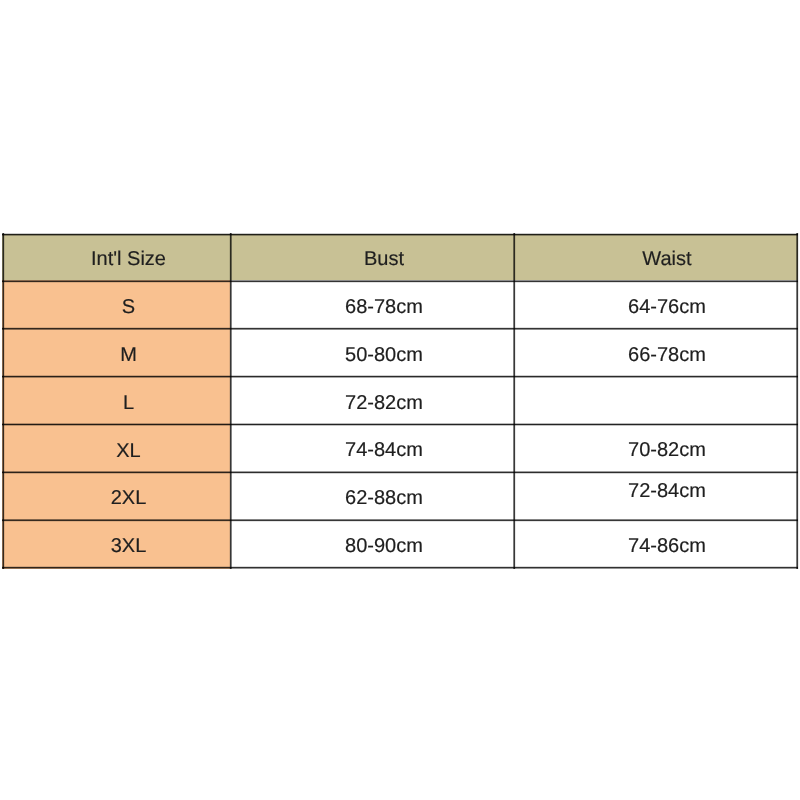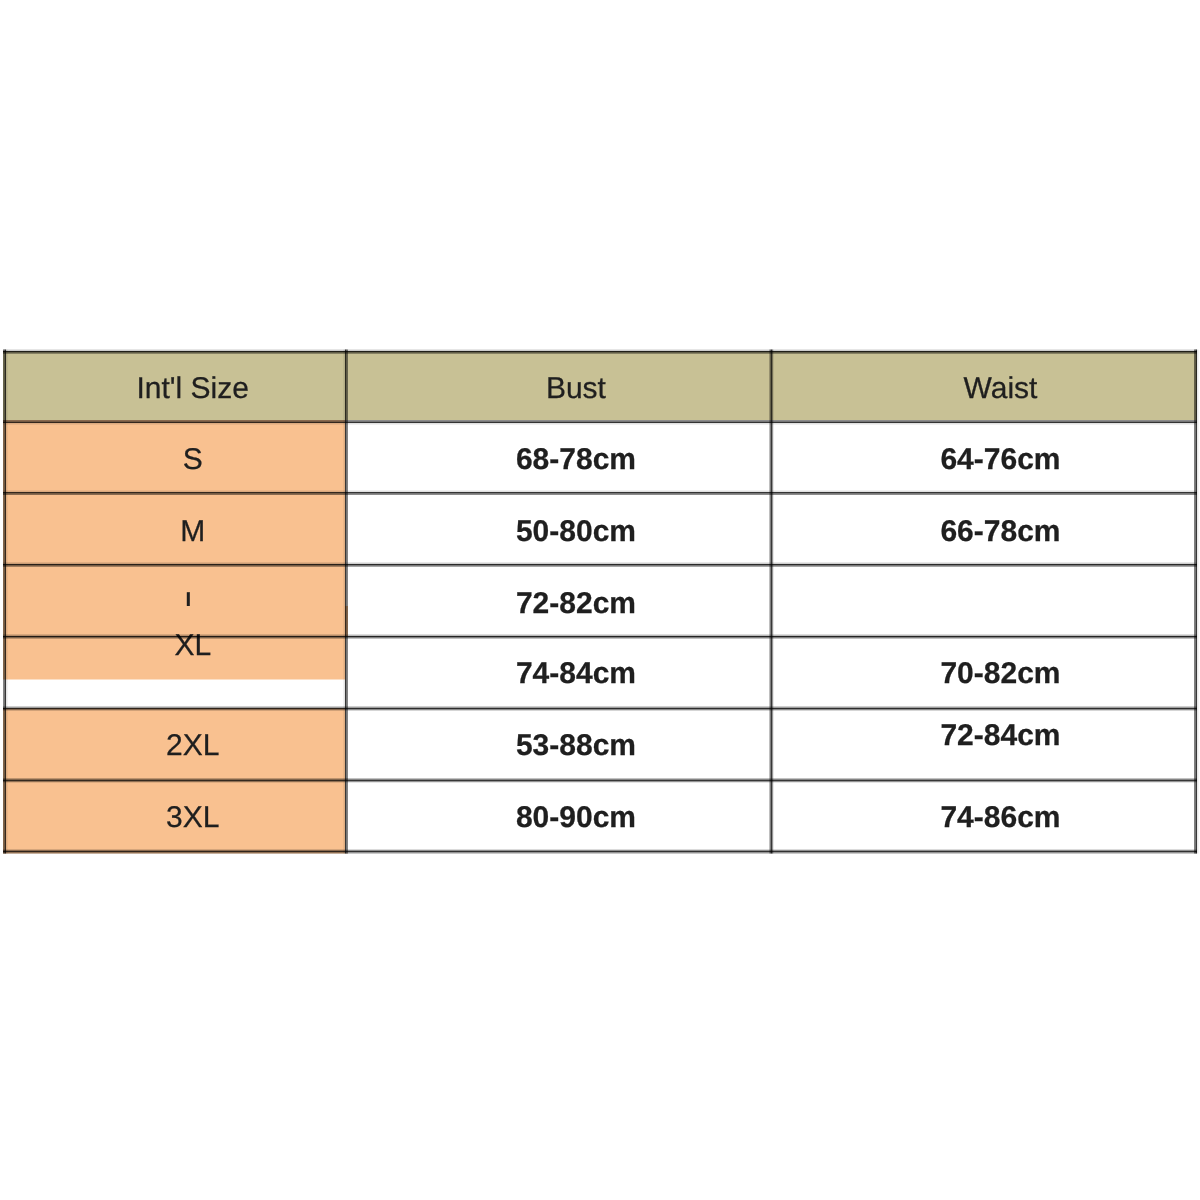--- a/index.html
+++ b/index.html
@@ -36,36 +36,36 @@
     white-space: nowrap;
   }
   .cell > span {
     display: block;
     transform: translateY(1.5px);
     margin-left: 23px;
   }
   .hdr-cell > span { transform: translateY(1.3px); }
   .hdr-cell  { background: #c8c195; }
   .size-cell { background: #f9c190; }
-  .val-cell  { background: #ffffff; font-weight: bold; }
+  .val-cell  { background: #ffffff; }
   .rule { position: absolute; }
   
   .c00{left:2.35px;top:233.95px;width:229.31px;height:47.85px}
   .c01{left:230.26px;top:233.95px;width:284.44px;height:47.85px}
   .c02{left:513.3px;top:233.95px;width:284.4px;height:47.85px}
   .c10{left:2.35px;top:280.4px;width:229.31px;height:49.19px}
   .c11{left:230.26px;top:280.4px;width:284.44px;height:49.19px}
   .c12{left:513.3px;top:280.4px;width:284.4px;height:49.19px}
   .c20{left:2.35px;top:328.19px;width:229.31px;height:49.19px}
   .c21{left:230.26px;top:328.19px;width:284.44px;height:49.19px}
   .c22{left:513.3px;top:328.19px;width:284.4px;height:49.19px}
   .c30{left:2.35px;top:375.98px;width:229.31px;height:49.19px}
   .c31{left:230.26px;top:375.98px;width:284.44px;height:49.19px}
   .c32{left:513.3px;top:375.98px;width:284.4px;height:49.19px}
-  .c40{left:2.35px;top:404px;width:229.31px;height:49.19px}
+  .c40{left:2.35px;top:424px;width:229.31px;height:49.19px}
   .c41{left:230.26px;top:423.77px;width:284.44px;height:49.19px}
   .c42{left:513.3px;top:423.77px;width:284.4px;height:49.19px}
   .c50{left:2.35px;top:471.55px;width:229.31px;height:49.19px}
   .c51{left:230.26px;top:471.55px;width:284.44px;height:49.19px}
   .c52{left:513.3px;top:471.55px;width:284.4px;height:34px}
   .c60{left:2.35px;top:519.34px;width:229.31px;height:49.19px}
   .c61{left:230.26px;top:519.34px;width:284.44px;height:49.19px}
   .c62{left:513.3px;top:519.34px;width:284.4px;height:49.19px}
 </style>
 </head>
@@ -117,21 +117,21 @@
       <span>74-84cm</span>
     </div>
   <div class="cell val-cell c42">
       <span>70-82cm</span>
     </div>
 
   <div class="cell size-cell c50">
       <span>2XL</span>
     </div>
   <div class="cell val-cell c51">
-      <span>53-88cm</span>
+      <span>62-88cm</span>
     </div>
   <div class="cell val-cell c52">
       <span>72-84cm</span>
     </div>
 
   <div class="cell size-cell c60">
       <span>3XL</span>
     </div>
   <div class="cell val-cell c61">
       <span>80-90cm</span>

